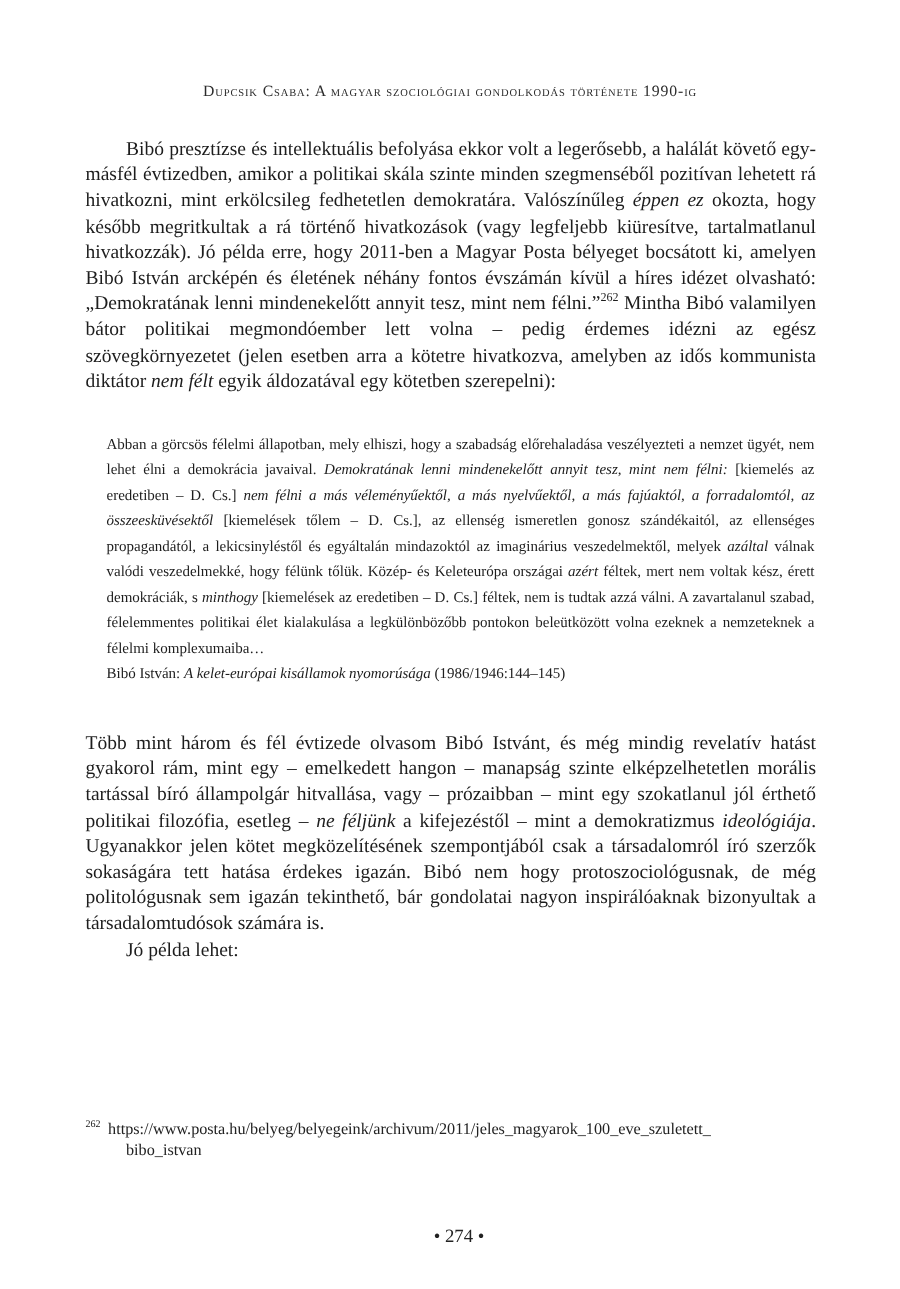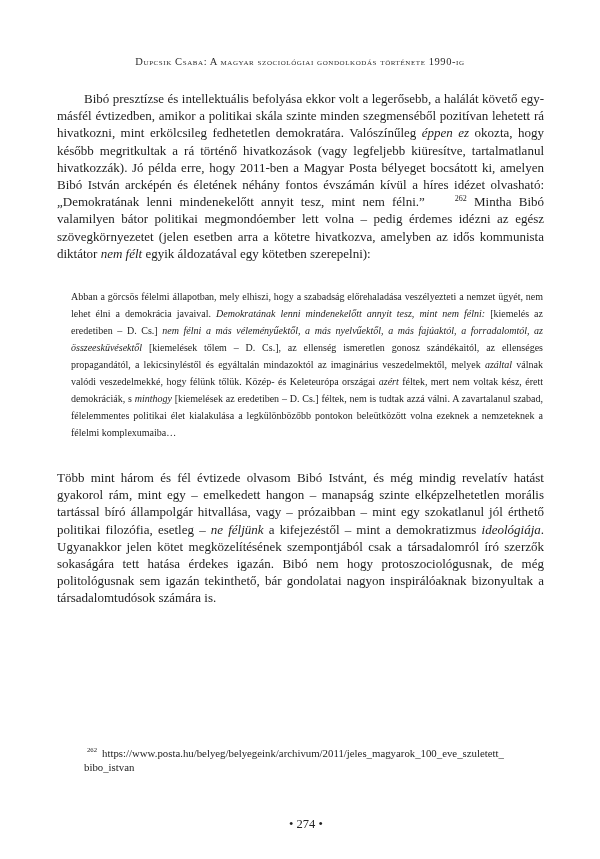--- a/index.html
+++ b/index.html
@@ -46,21 +46,20 @@
     font-size: 10px;
     line-height: 17px;
     text-align: justify;
   }
   .quote p { margin: 0; }
   .it { font-style: italic; }
   sup {
     font-size: 0.62em;
     line-height: 0;
     vertical-align: super;
-    margin-left: 30px;
   }
   .footnote {
     position: absolute;
     top: 746px;
     left: 57px;
     width: 472px;
     font-size: 10.8px;
     line-height: 14px;
     color: #222222;
     padding-left: 27px;
@@ -85,24 +84,26 @@
 <div class="page">
 
   <div class="running-header">Dupcsik Csaba: A magyar szociológiai gondolkodás története 1990-ig</div>
 
   <div class="body-text">
 
     <p class="para indent"><span>Bibó presztízse és intellektuális befolyása ekkor volt a legerősebb, a halálát követő egy-másfél évtizedben, amikor a politikai skála szinte minden szegmenséből pozitívan lehetett rá hivatkozni, mint erkölcsileg fedhetetlen demokratára. Valószínűleg </span><span class="it">éppen ez</span><span> okozta, hogy később megritkultak a rá történő hivatkozások (vagy legfeljebb kiüresítve, tartalmatlanul hivatkozzák). Jó példa erre, hogy 2011-ben a Magyar Posta bélyeget bocsátott ki, amelyen Bibó István arcképén és életének néhány fontos évszámán kívül a híres idézet olvasható: „Demokratának lenni mindenekelőtt annyit tesz, mint nem félni.”</span><sup>262</sup><span> Mintha Bibó valamilyen bátor politikai megmondóember lett volna – pedig érdemes idézni az egész szövegkörnyezetet (jelen esetben arra a kötetre hivatkozva, amelyben az idős kommunista diktátor </span><span class="it">nem félt</span><span> egyik áldozatával egy kötetben szerepelni):</span></p>
 
     <div class="quote">
       <p><span>Abban a görcsös félelmi állapotban, mely elhiszi, hogy a szabadság előrehaladása veszélyezteti a nemzet ügyét, nem lehet élni a demokrácia javaival. </span><span class="it">Demokratának lenni mindenekelőtt annyit tesz, mint nem félni:</span><span> [kiemelés az eredetiben – D. Cs.] </span><span class="it">nem félni a más véleményűektől, a más nyelvűektől, a más fajúaktól, a forradalomtól, az összeesküvésektől</span><span> [kiemelések tőlem – D. Cs.], az ellenség ismeretlen gonosz szándékaitól, az ellenséges propagandától, a lekicsinyléstől és egyáltalán mindazoktól az imaginárius veszedelmektől, melyek </span><span class="it">azáltal</span><span> válnak valódi veszedelmekké, hogy félünk tőlük. Közép- és Keleteurópa országai </span><span class="it">azért</span><span> féltek, mert nem voltak kész, érett demokráciák, s </span><span class="it">minthogy</span><span> [kiemelések az eredetiben – D. Cs.] féltek, nem is tudtak azzá válni. A zavartalanul szabad, félelemmentes politikai élet kialakulása a legkülönbözőbb pontokon beleütközött volna ezeknek a nemzeteknek a félelmi komplexumaiba…</span></p>
+      <p><span>Bibó István: </span><span class="it">A kelet-európai kisállamok nyomorúsága</span><span> (1986/1946:144–145)</span></p>
     </div>
 
     <p class="para"><span>Több mint három és fél évtizede olvasom Bibó Istvánt, és még mindig revelatív hatást gyakorol rám, mint egy – emelkedett hangon – manapság szinte elképzelhetetlen morális tartással bíró állampolgár hitvallása, vagy – prózaibban – mint egy szokatlanul jól érthető politikai filozófia, esetleg – </span><span class="it">ne féljünk</span><span> a kifejezéstől – mint a demokratizmus </span><span class="it">ideológiája</span><span>. Ugyanakkor jelen kötet megközelítésének szempontjából csak a társadalomról író szerzők sokaságára tett hatása érdekes igazán. Bibó nem hogy protoszociológusnak, de még politológusnak sem igazán tekinthető, bár gondolatai nagyon inspirálóaknak bizonyultak a társadalomtudósok számára is.</span></p>
 
+    <p class="para indent"><span>Jó példa lehet:</span></p>
 
   </div>
 
   <div class="footnote">
     <sup>262</sup><span>https://www.posta.hu/belyeg/belyegeink/archivum/2011/jeles_magyarok_100_eve_szuletett_</span><br>
     <span>bibo_istvan</span>
   </div>
 
   <div class="page-number">• 274 •</div>
 

